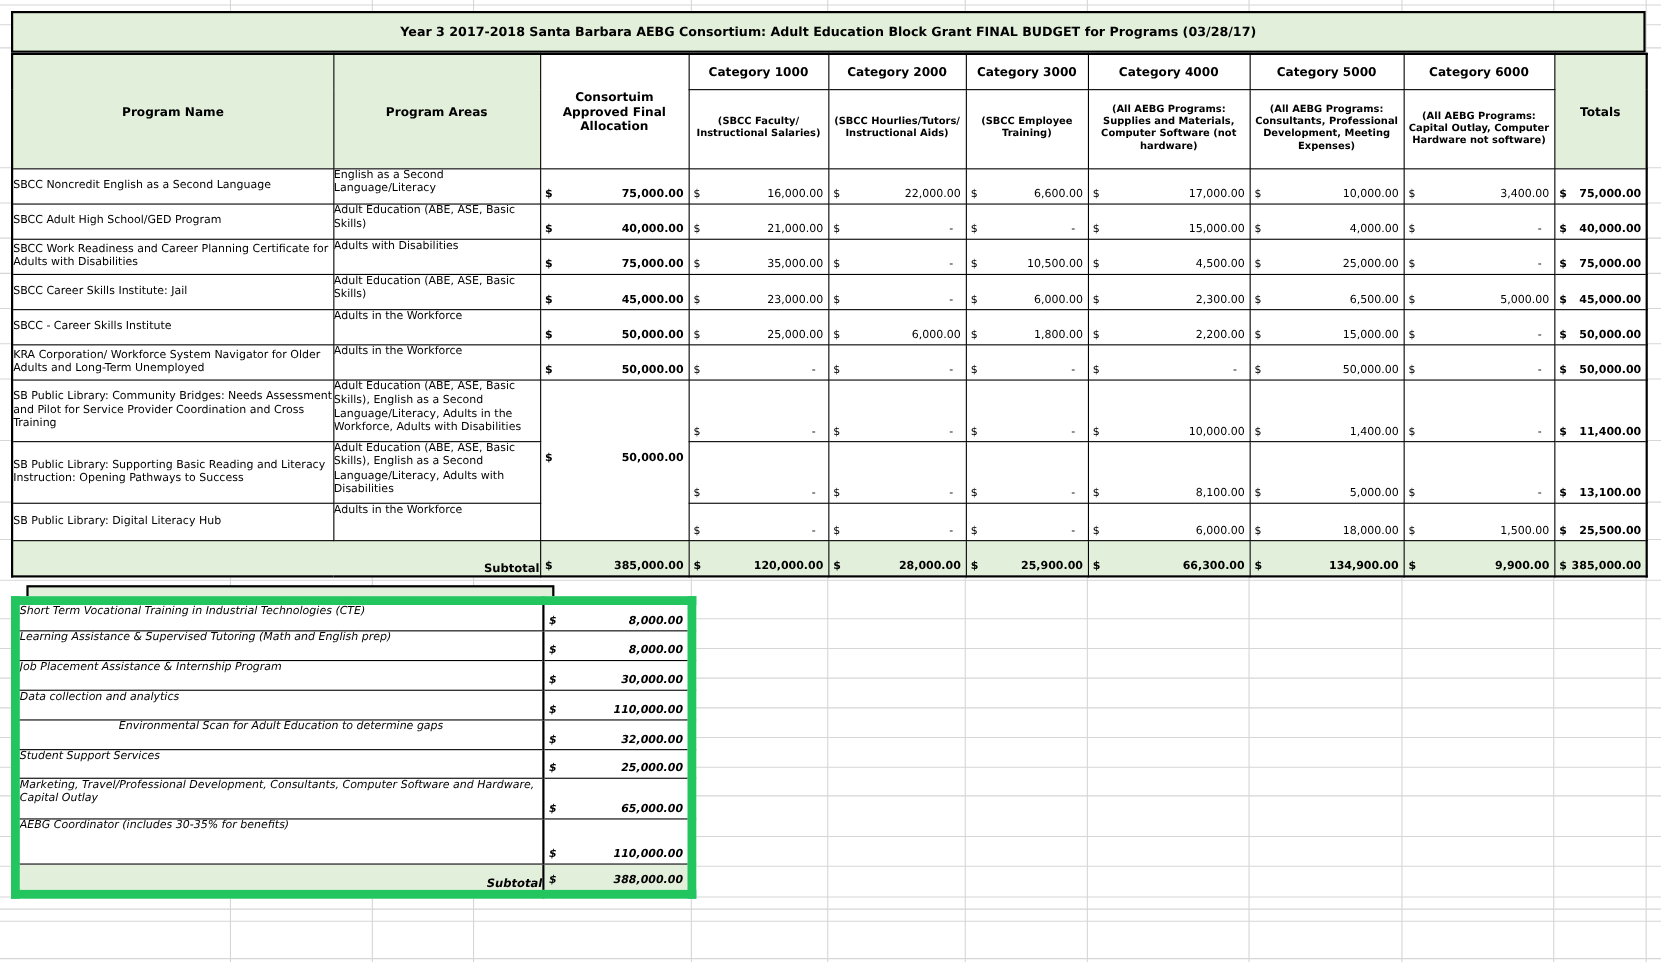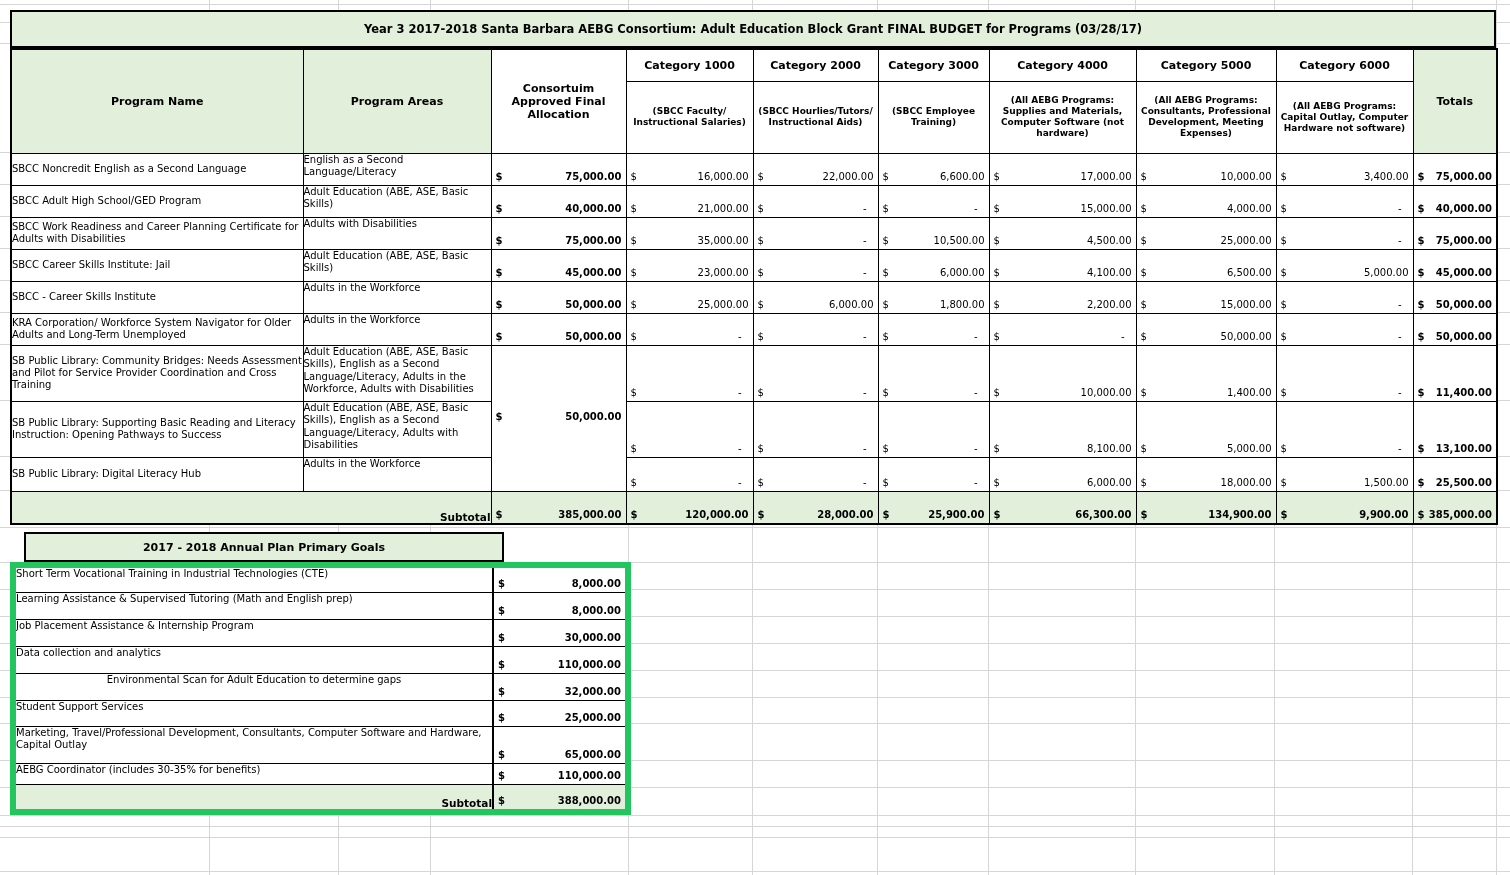--- a/index.html
+++ b/index.html
@@ -41,23 +41,24 @@
   td.sub-label { text-align:right; vertical-align:bottom; font-weight:bold; font-size:10.5px; padding:0 4px 4px 4px; }
 
   
   .goals-header {
     position:absolute; left:24px; top:532px; width:480px; height:30px;
     box-sizing:border-box; border:2px solid #000; background:var(--green);
     display:flex; align-items:center; justify-content:center;
     font-weight:bold; font-size:11px;
   }
   table.goals {
-    position:absolute; left:10px; top:562px; width:615px;
+    position:absolute; left:10px; top:542px; width:615px;
     border-collapse:collapse; table-layout:fixed; background:#fff;
-    border:6px solid #22c55e;
+    border:8px solid #22c55e;
+    font-style:italic;
   }
   table.goals td { border:1px solid #000; padding:0; overflow:hidden; }
   td.glabel { font-size:10px; line-height:12.5px; vertical-align:top; padding:2px 3px; }
   td.gamt  { vertical-align:bottom; border-left:2px solid #000 !important; }
 
   
   .total-box {
     position:absolute; left:300px; top:838px; width:325px; height:33px;
     box-sizing:border-box; border:2px solid #000; background:var(--green);
     display:flex;
@@ -334,21 +335,21 @@
           </td>
           <td class="money">
             <div class="amt">
               <span class="cur">$</span>
               <span class="val">6,000.00</span>
             </div>
           </td>
           <td class="money">
             <div class="amt">
               <span class="cur">$</span>
-              <span class="val">4,100.00</span>
+              <span class="val">2,300.00</span>
             </div>
           </td>
           <td class="money">
             <div class="amt">
               <span class="cur">$</span>
               <span class="val">6,500.00</span>
             </div>
           </td>
           <td class="money">
             <div class="amt">
@@ -733,21 +734,21 @@
         </tr>
         <tr style="height: 37px;">
           <td class="glabel">Marketing, Travel/Professional Development, Consultants, Computer Software and Hardware, Capital Outlay</td>
           <td class="money gamt">
             <div class="amt b">
               <span class="cur">$</span>
               <span class="val">65,000.00</span>
             </div>
           </td>
         </tr>
-        <tr style="height: 21px; margin-top: 36px;">
+        <tr style="height: 41px; margin-top: 36px;">
           <td class="glabel">AEBG Coordinator (includes 30-35% for benefits)</td>
           <td class="money gamt">
             <div class="amt b">
               <span class="cur">$</span>
               <span class="val">110,000.00</span>
             </div>
           </td>
         </tr>
       </tbody>
     <tfoot>

